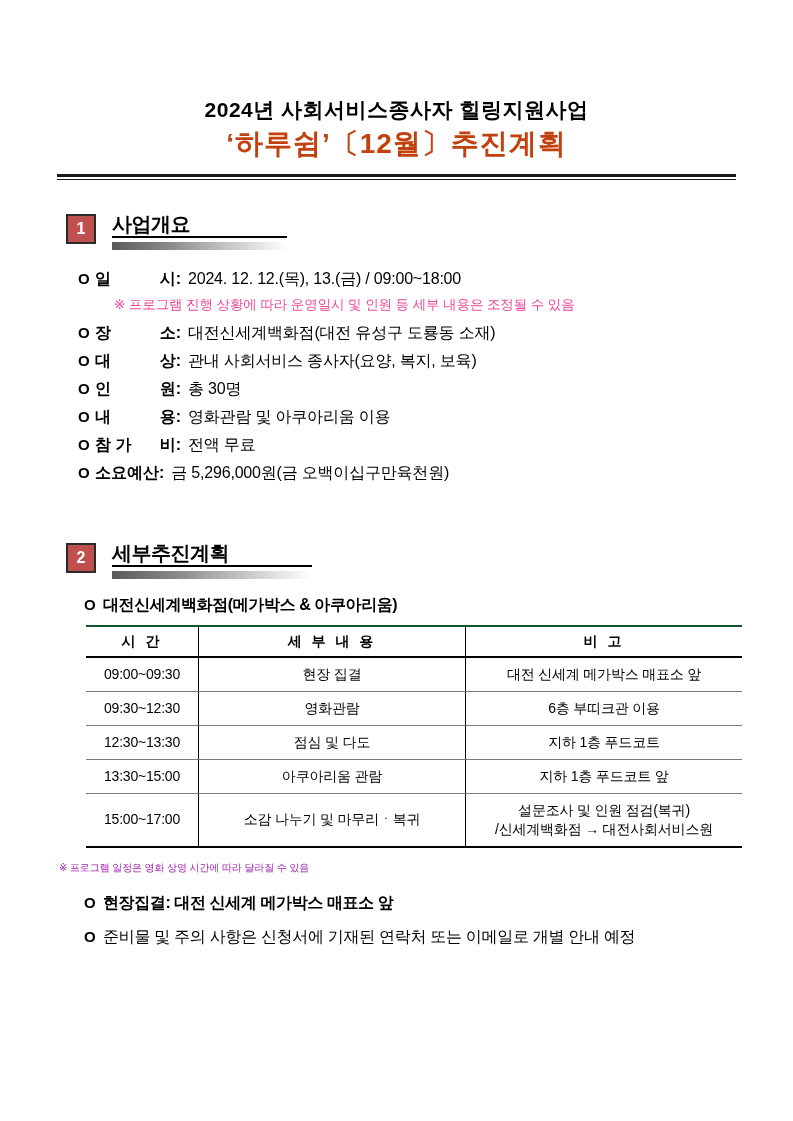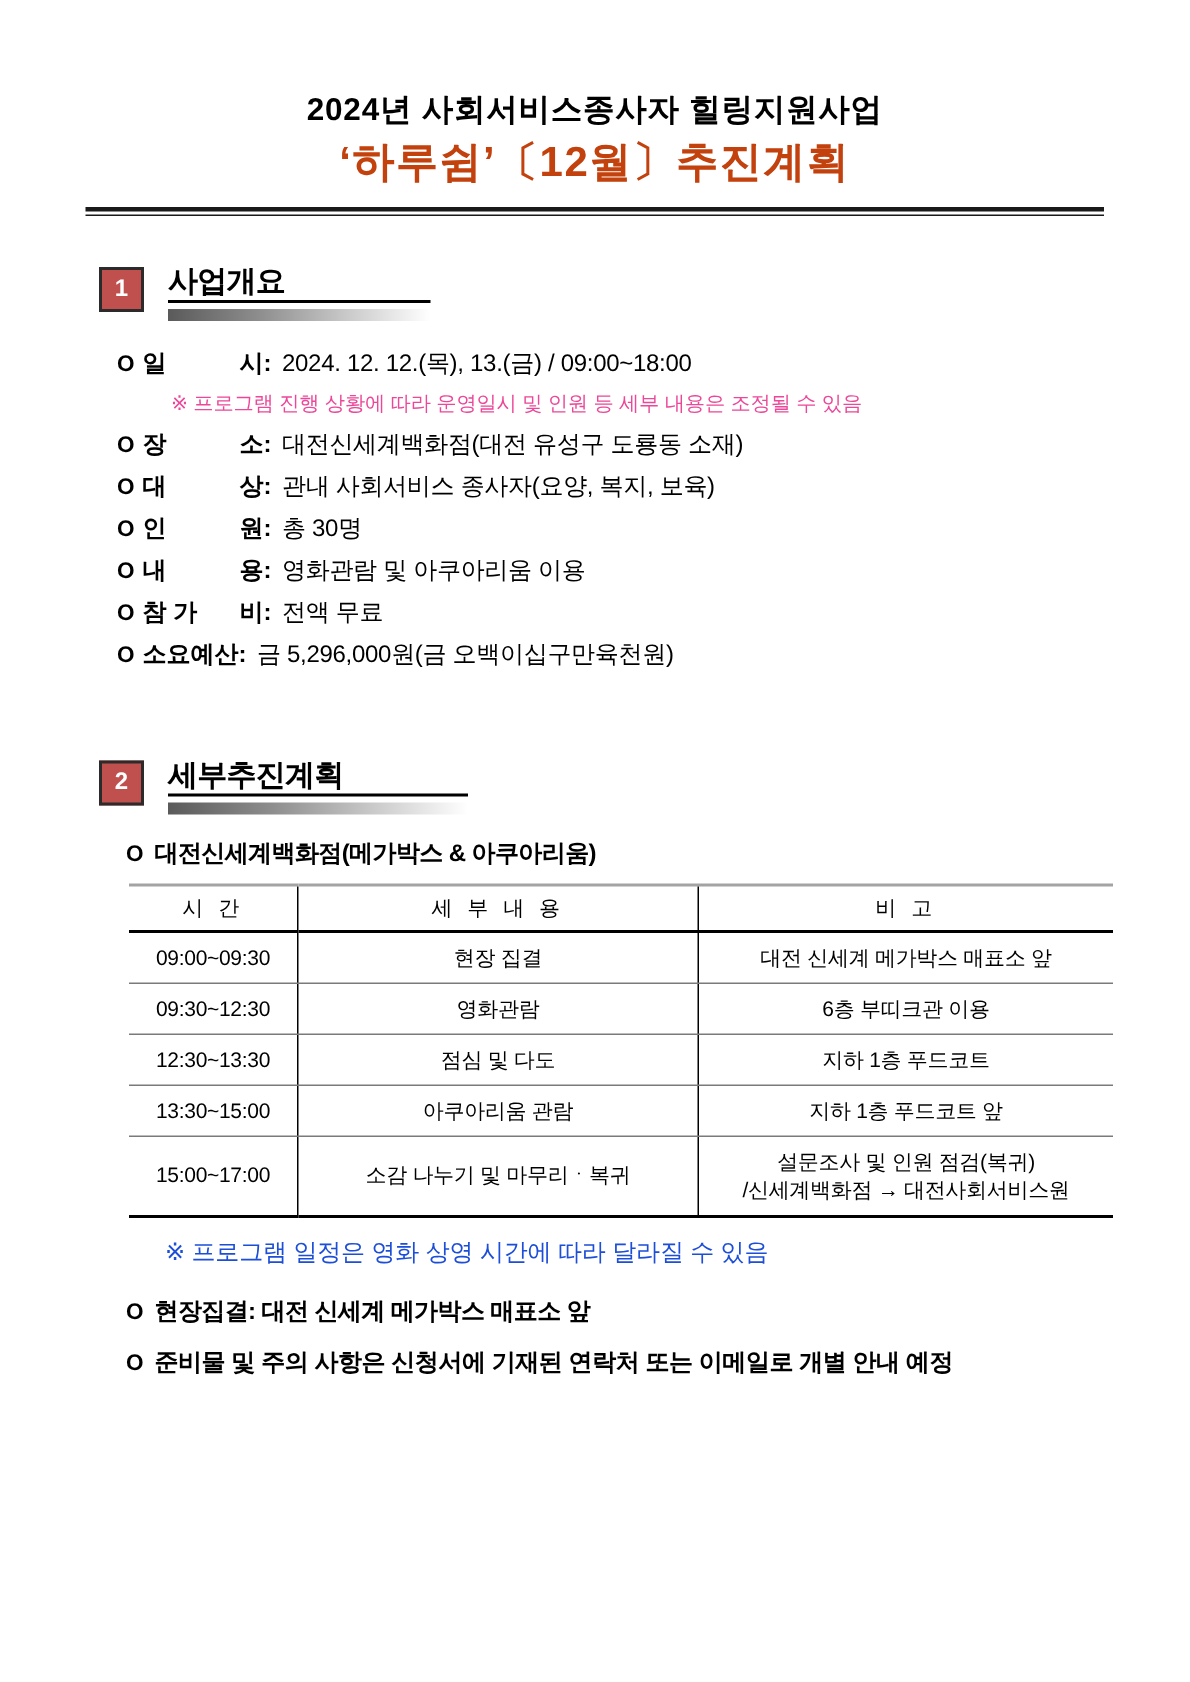--- a/index.html
+++ b/index.html
@@ -19,21 +19,21 @@
   .page {
     width: 793px;
     height: 1121px;
     box-sizing: border-box;
     padding: 0;
     position: relative;
   }
 
   
   .title-block {
-    padding-top: 60px;
+    padding-top: 96px;
     text-align: center;
   }
   .title-line1 {
     font-size: 21px;
     font-weight: bold;
     letter-spacing: 0.5px;
     line-height: 1.3;
     color: #000;
     white-space: nowrap;
   }
@@ -178,60 +178,60 @@
     border-right: 1px solid #000;
     border-top: 1px solid #7a7a7a;
     border-bottom: 1px solid #7a7a7a;
     text-align: center;
     font-size: 14px;
     padding: 7px 4px;
     letter-spacing: -0.2px;
     line-height: 1.35;
   }
   table.plan thead th {
-    font-weight: normal;
+    font-weight: bold;
     font-size: 14px;
-    border-top: 2px solid #a3a3a3;
+    border-top: 2px solid #14532d;
     border-bottom: 2px solid #000;
     letter-spacing: 3px;
     padding: 5px 4px;
   }
   table.plan tbody tr:last-child td {
     border-bottom: 2px solid #000;
   }
   table.plan th:first-child, table.plan td:first-child { border-left: none; }
   table.plan th:last-child, table.plan td:last-child { border-right: none; }
   table.plan td.col-time { width: 104px; }
   table.plan td.col-detail { width: 258px; }
   table.plan td.col-note { width: 268px; }
   table.plan th.col-time { width: 104px; }
   table.plan th.col-detail { width: 258px; }
   table.plan th.col-note { width: 268px; }
   .note-two-line { line-height: 1.3; font-size: 13.5px; }
 
   .note-table {
-    color: #1d4ed8;
-    font-size: 16px;
-    padding-left: 110px;
+    color: #a21caf;
+    font-size: 10px;
+    padding-left: 59px;
     margin-top: 13px;
     letter-spacing: -0.1px;
     white-space: nowrap;
   }
   .tail-list { margin-top: 18px; }
   .tail-line {
     display: flex;
     align-items: baseline;
     font-size: 16px;
     padding-left: 84px;
     margin-bottom: 13px;
     white-space: nowrap;
   }
   .tail-line .bullet { width: 19px; }
   .tail-line .t-strong { font-weight: bold; letter-spacing: -0.4px; }
-  .tail-line .t-normal { font-weight: bold; letter-spacing: -0.3px; }
+  .tail-line .t-normal { font-weight: normal; letter-spacing: -0.3px; }
 </style>
 </head>
 <body>
 
 <div class="page">
 
   <div class="title-block">
     <div class="title-line1">2024년 사회서비스종사자 힐링지원사업</div>
     <div class="title-line2">‘하루쉼’〔12월〕추진계획</div>
     <div class="title-rule"></div>

